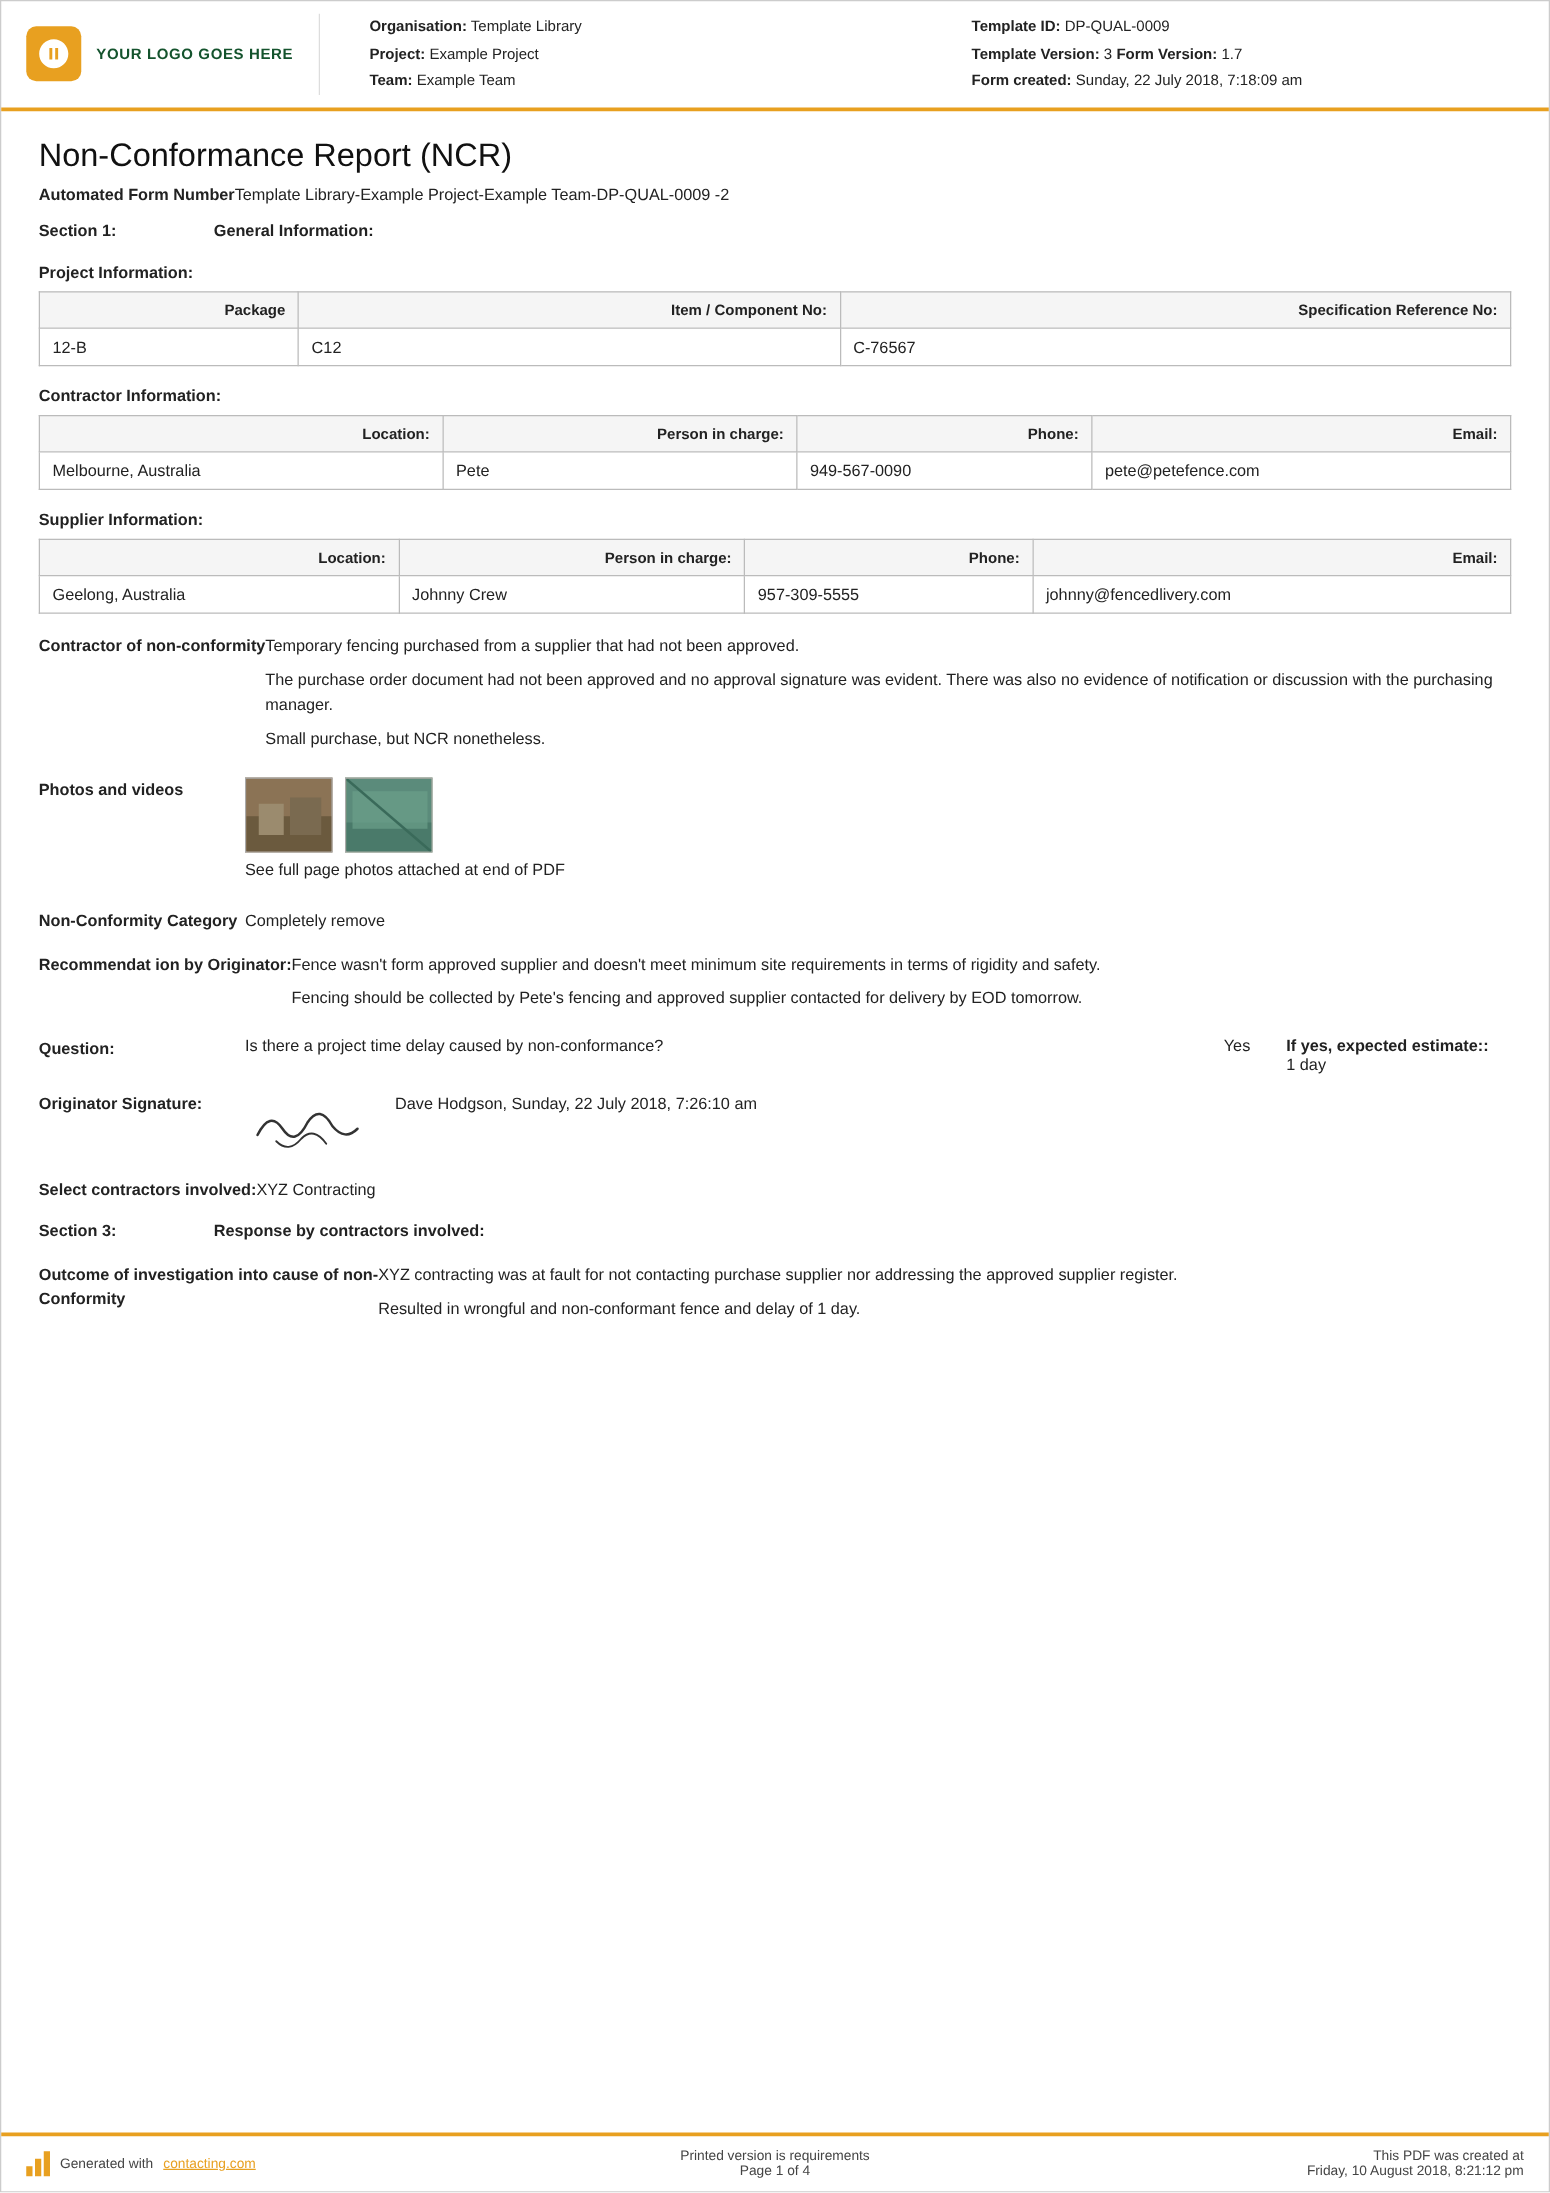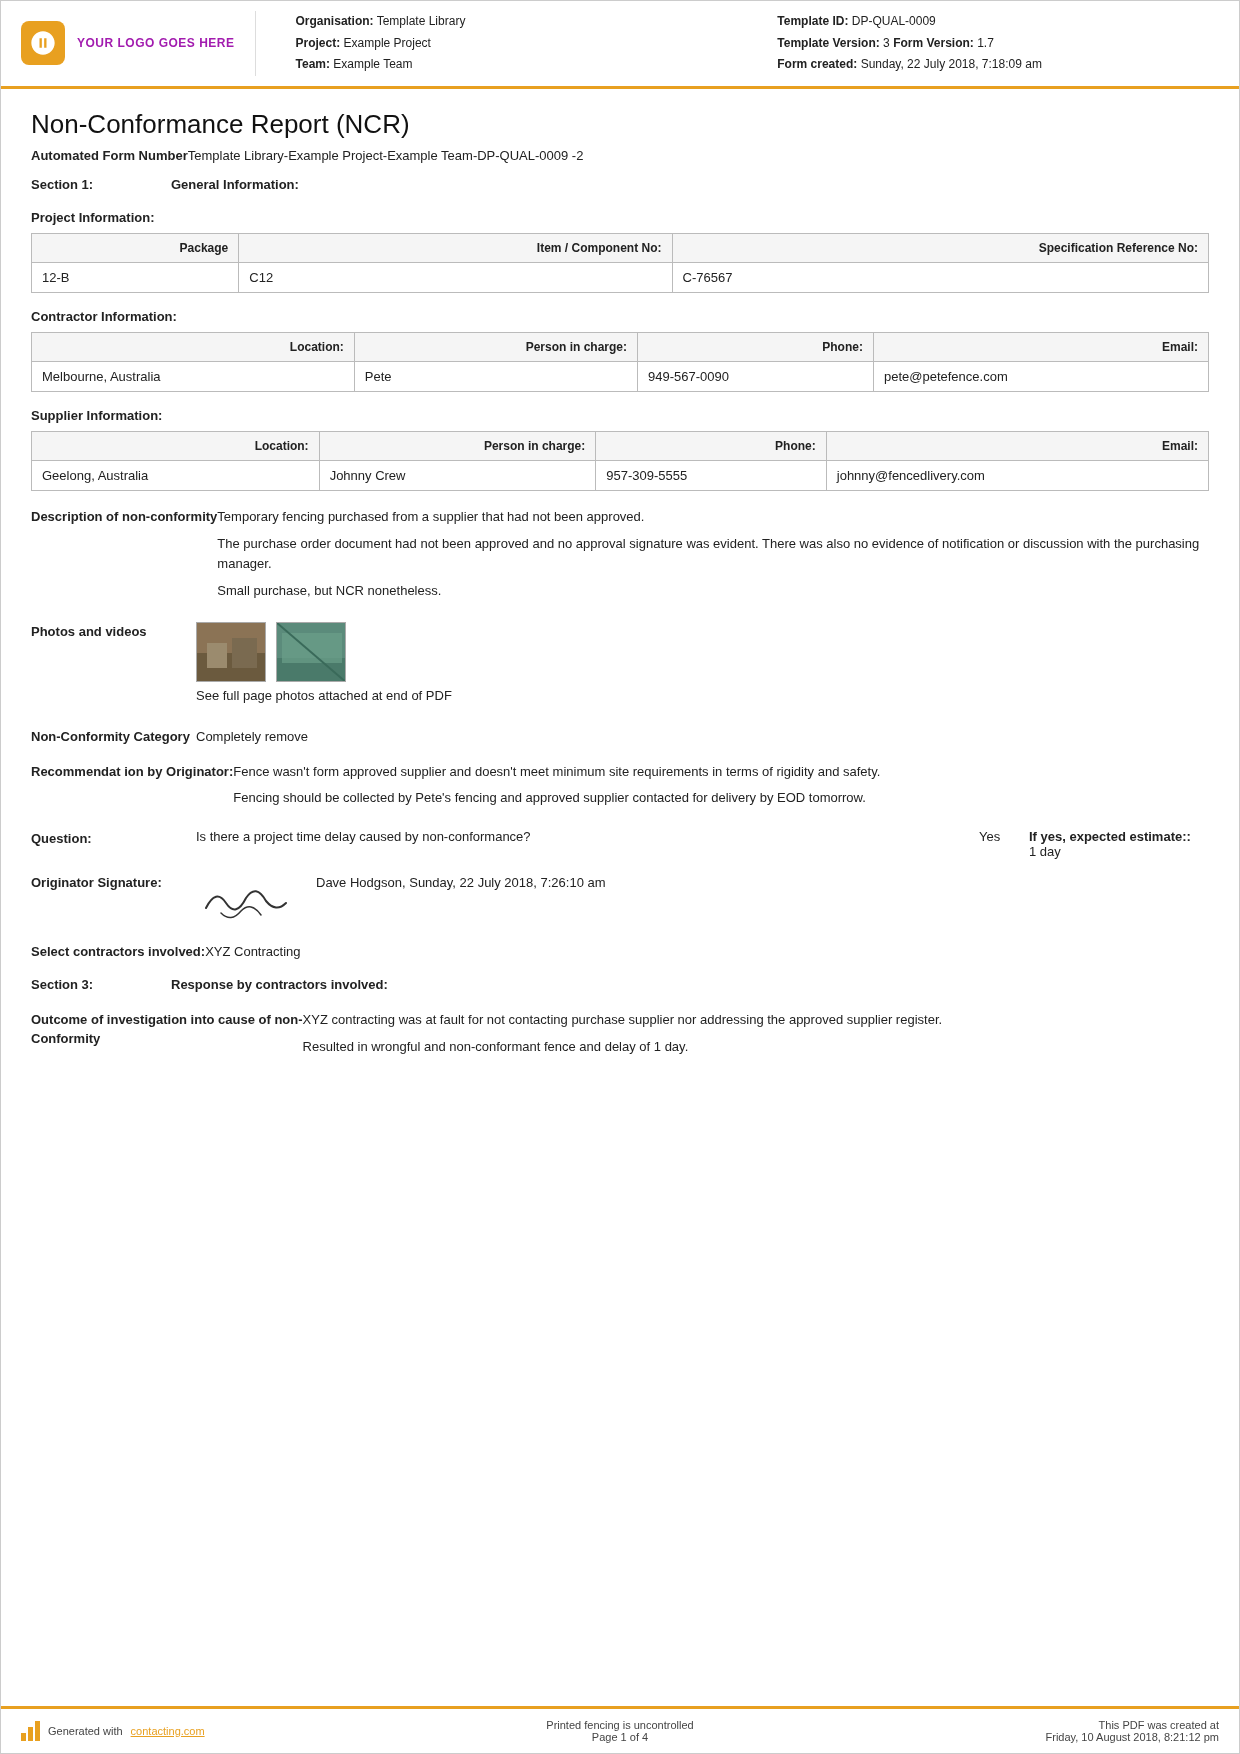--- a/index.html
+++ b/index.html
@@ -5,21 +5,21 @@
     * { box-sizing: border-box; margin: 0; padding: 0; }
     body { font-family: Arial, sans-serif; font-size: 13px; color: #222; background: #fff; width: 1240px; min-height: 1754px; }
     
     .page { width: 1240px; min-height: 1754px; display: flex; flex-direction: column; border: 1px solid #ccc; }
     
     
     .header { display: flex; align-items: stretch; border-bottom: 3px solid #e8a020; padding: 10px 20px; gap: 20px; }
     .logo-area { display: flex; align-items: center; gap: 12px; min-width: 220px; border-right: 1px solid #ddd; padding-right: 20px; }
     .logo-icon { width: 44px; height: 44px; background: #e8a020; border-radius: 8px; display: flex; align-items: center; justify-content: center; }
     .logo-icon svg { width: 28px; height: 28px; fill: white; }
-    .logo-text { font-size: 12px; font-weight: bold; color: #a21caf; text-transform: uppercase; letter-spacing: 0.5px; }
+    .logo-text { font-size: 12px; font-weight: bold; color: #14532d; text-transform: uppercase; letter-spacing: 0.5px; }
     .header-meta { flex: 1; display: flex; gap: 40px; padding-left: 20px; }
     .header-col { flex: 1; }
     .header-col p { font-size: 12px; line-height: 1.8; }
     .header-col p span.label { font-weight: bold; }
     
     
     .content { padding: 20px 30px; flex: 1; }
     
     .doc-title { font-size: 26px; font-weight: normal; margin-bottom: 8px; color: #111; }
     .form-number-row { display: flex; gap: 0; margin-bottom: 6px; }
@@ -159,21 +159,21 @@
           <td>Geelong, Australia</td>
           <td>Johnny Crew</td>
           <td>957-309-5555</td>
           <td>johnny@fencedlivery.com</td>
         </tr>
       </tbody>
     </table>
 
 
     <div class="field-row">
-      <div class="field-label">Description of non-conformity</div>
+      <div class="field-label">Contractor of non-conformity</div>
       <div class="field-value">
         <p>Temporary fencing purchased from a supplier that had not been approved.</p>
         <p>The purchase order document had not been approved and no approval signature was evident. There was also no evidence of notification or discussion with the purchasing manager.</p>
         <p>Small purchase, but NCR nonetheless.</p>
       </div>
     </div>
 
     <div class="field-row">
       <div class="field-label">Photos and videos</div>
       <div class="field-value">
@@ -264,21 +264,21 @@
     <div class="footer-left">
       <div class="bar-icon">
         <span style="height: 8px;"></span>
         <span style="height: 14px;"></span>
         <span style="height: 20px;"></span>
       </div>
       <span>Generated with</span>
       <a class="dashpivot-link" href="#">contacting.com</a>
     </div>
     <div class="footer-center">
-      <div>Printed fencing is uncontrolled</div>
+      <div>Printed version is requirements</div>
       <div>Page 1 of 4</div>
     </div>
     <div class="footer-right">
       <div>This PDF was created at</div>
       <div>Friday, 10 August 2018, 8:21:12 pm</div>
     </div>
   </div>
 
 </div>
 

